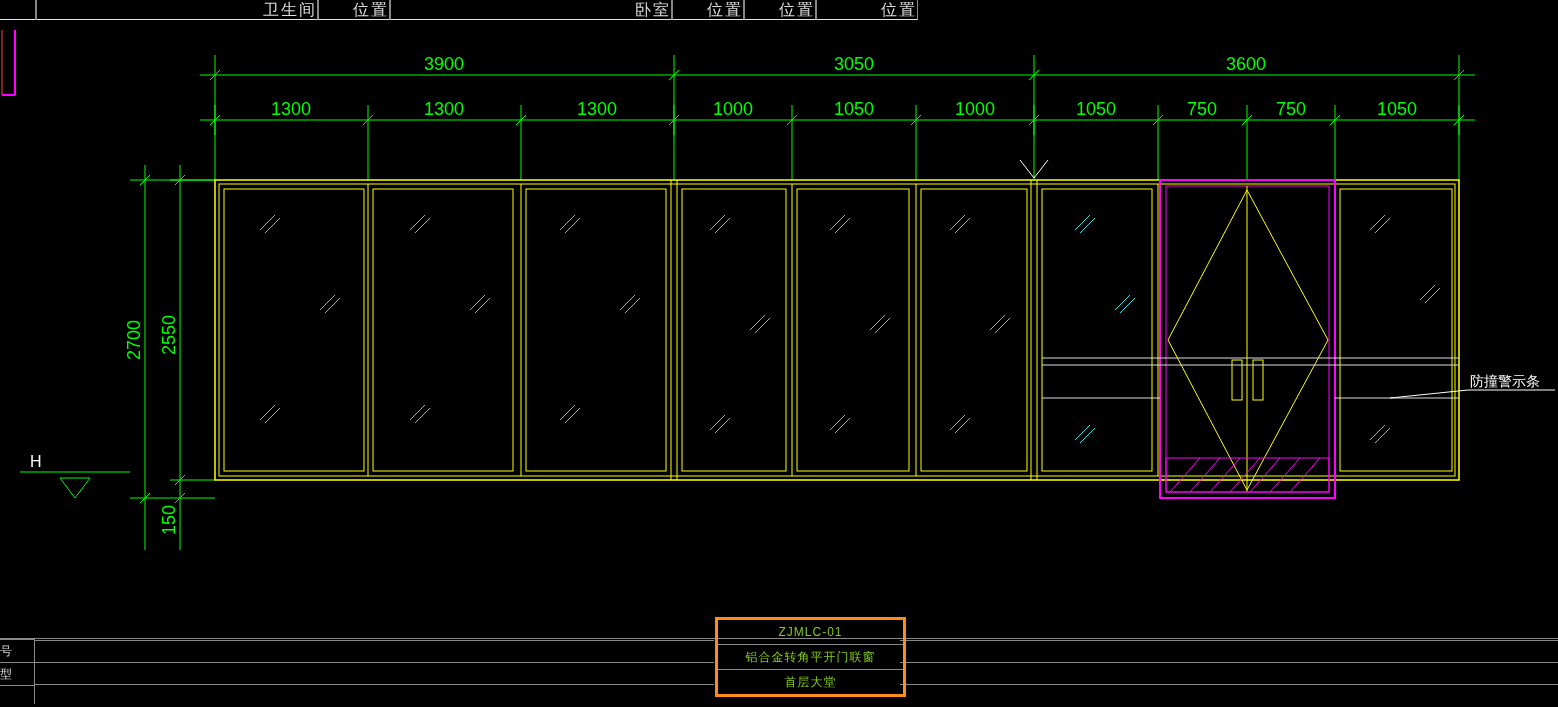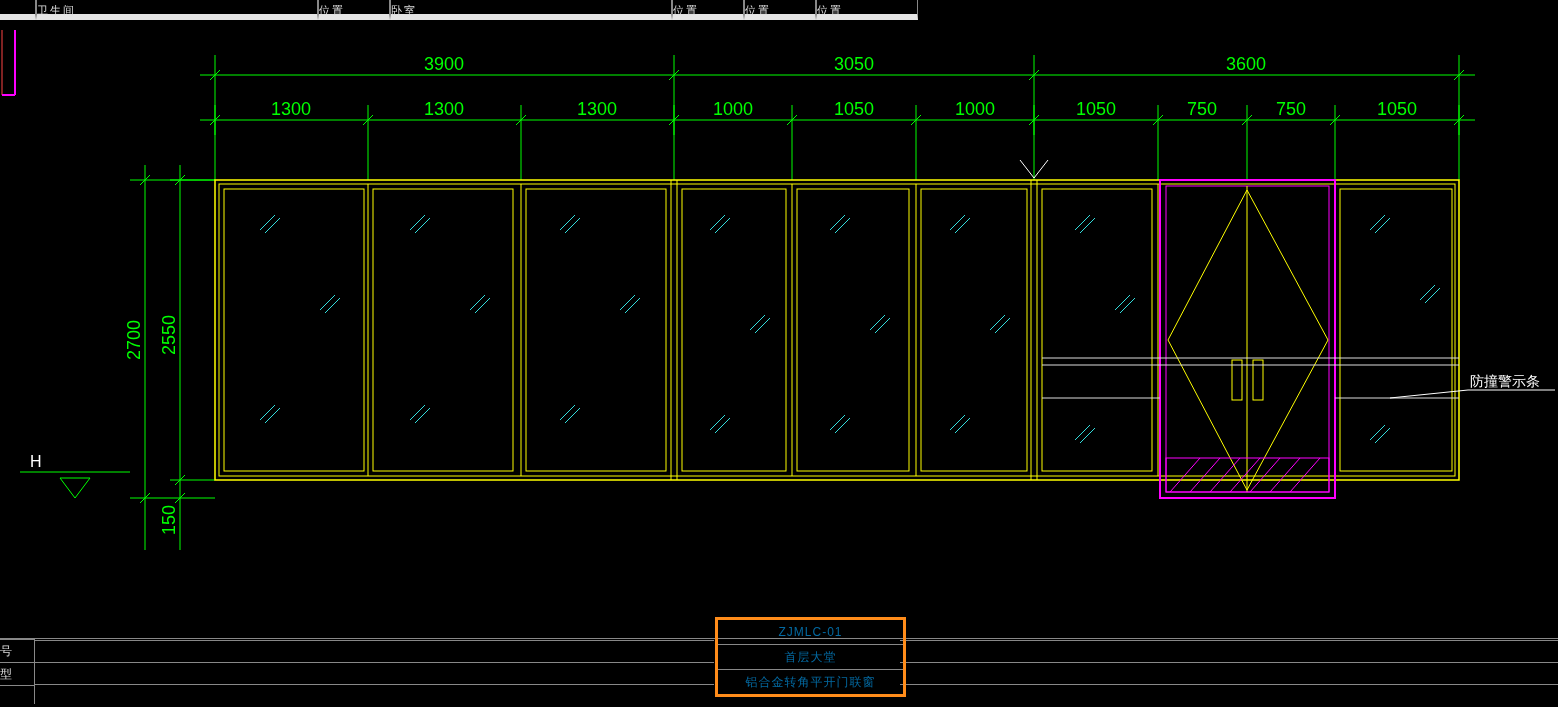--- a/index.html
+++ b/index.html
@@ -8,31 +8,31 @@
     background: #000;
     color: #fff;
     font-family: "SimSun", "Microsoft YaHei", sans-serif;
     font-size: 12px;
     overflow: hidden;
   }
   svg { display: block; }
   .hdr-cell {
     border: 1px solid #888;
     border-top: none;
-    border-bottom: 6px solid #e5e5e5;
-    text-align: left;
+    border-bottom: 1px solid #e5e5e5;
+    text-align: right;
     line-height: 20px;
     color: #ddd;
     letter-spacing: 2px;
-    font-size: 11px;
+    font-size: 16px;
   }
   .title-box {
     border: 3px solid #ff8c1a;
     text-align: center;
-    color: #0369a1;
+    color: #84cc16;
   }
   .title-box div {
     border-top: 1px solid #888;
     line-height: 24px;
     letter-spacing: 1px;
   }
   .title-box div:first-child { border-top: none; }
   .footer-row-cell {
     border: 1px solid #888;
     border-left: none;
@@ -348,15 +348,15 @@
 
 <div style="position:absolute; left:34px; bottom:66px; width:680px; height:1px; background:#888;"></div>
 <div style="position:absolute; left:34px; bottom:44px; width:680px; height:1px; background:#888;"></div>
 <div style="position:absolute; left:34px; bottom:22px; width:680px; height:1px; background:#888;"></div>
 <div style="position:absolute; left:900px; bottom:66px; width:658px; height:1px; background:#888;"></div>
 <div style="position:absolute; left:900px; bottom:44px; width:658px; height:1px; background:#888;"></div>
 <div style="position:absolute; left:900px; bottom:22px; width:658px; height:1px; background:#888;"></div>
 
 <div class="title-box" style="position:absolute; left:715px; bottom:10px; width:185px;">
   <div>ZJMLC-01</div>
+  <div>铝合金转角平开门联窗</div>
   <div>首层大堂</div>
-  <div>铝合金转角平开门联窗</div>
 </div>
 
 </body></html>

